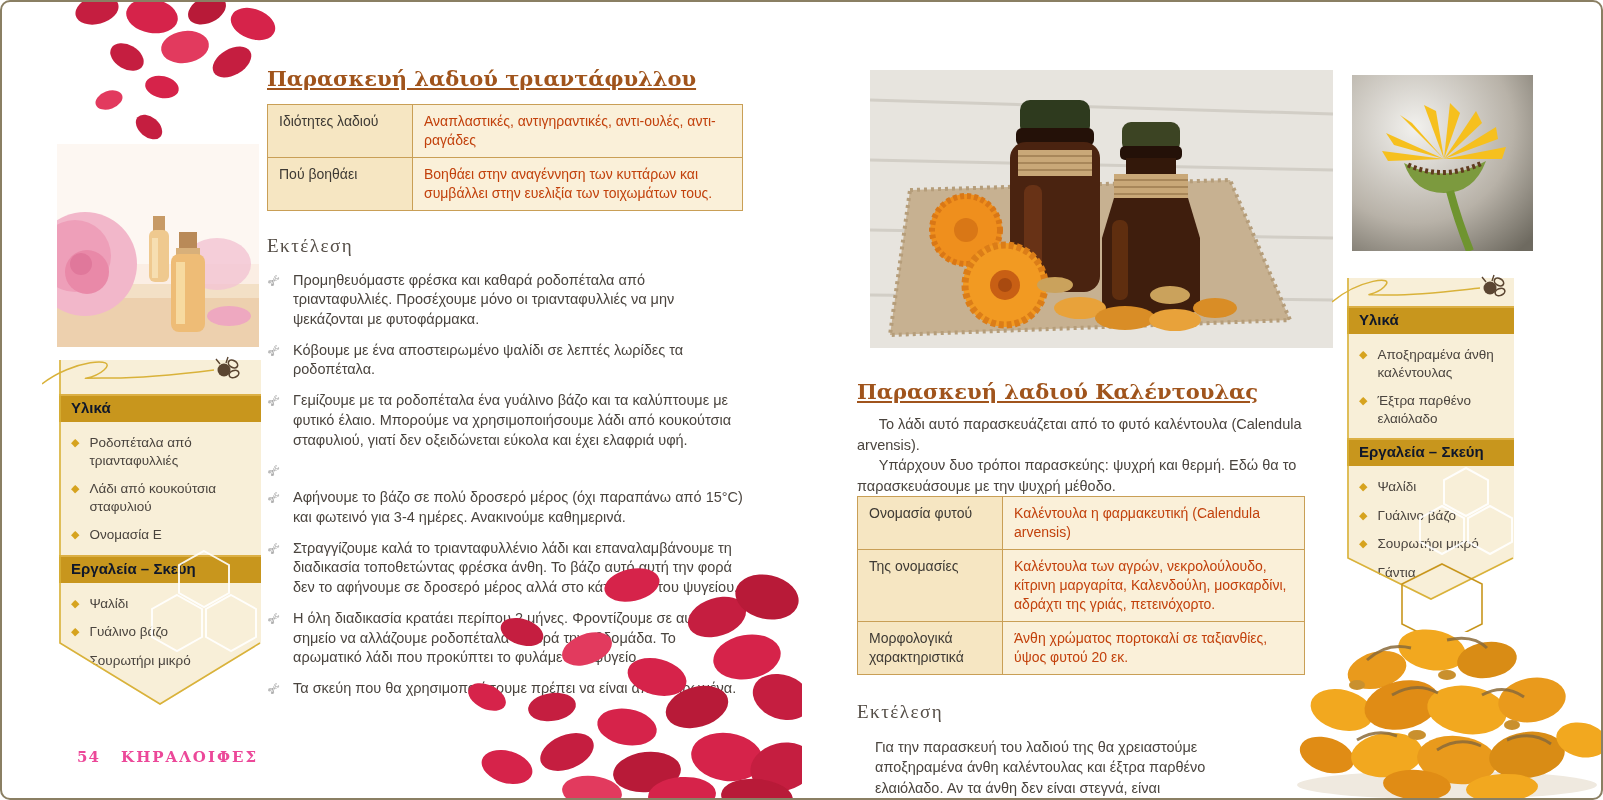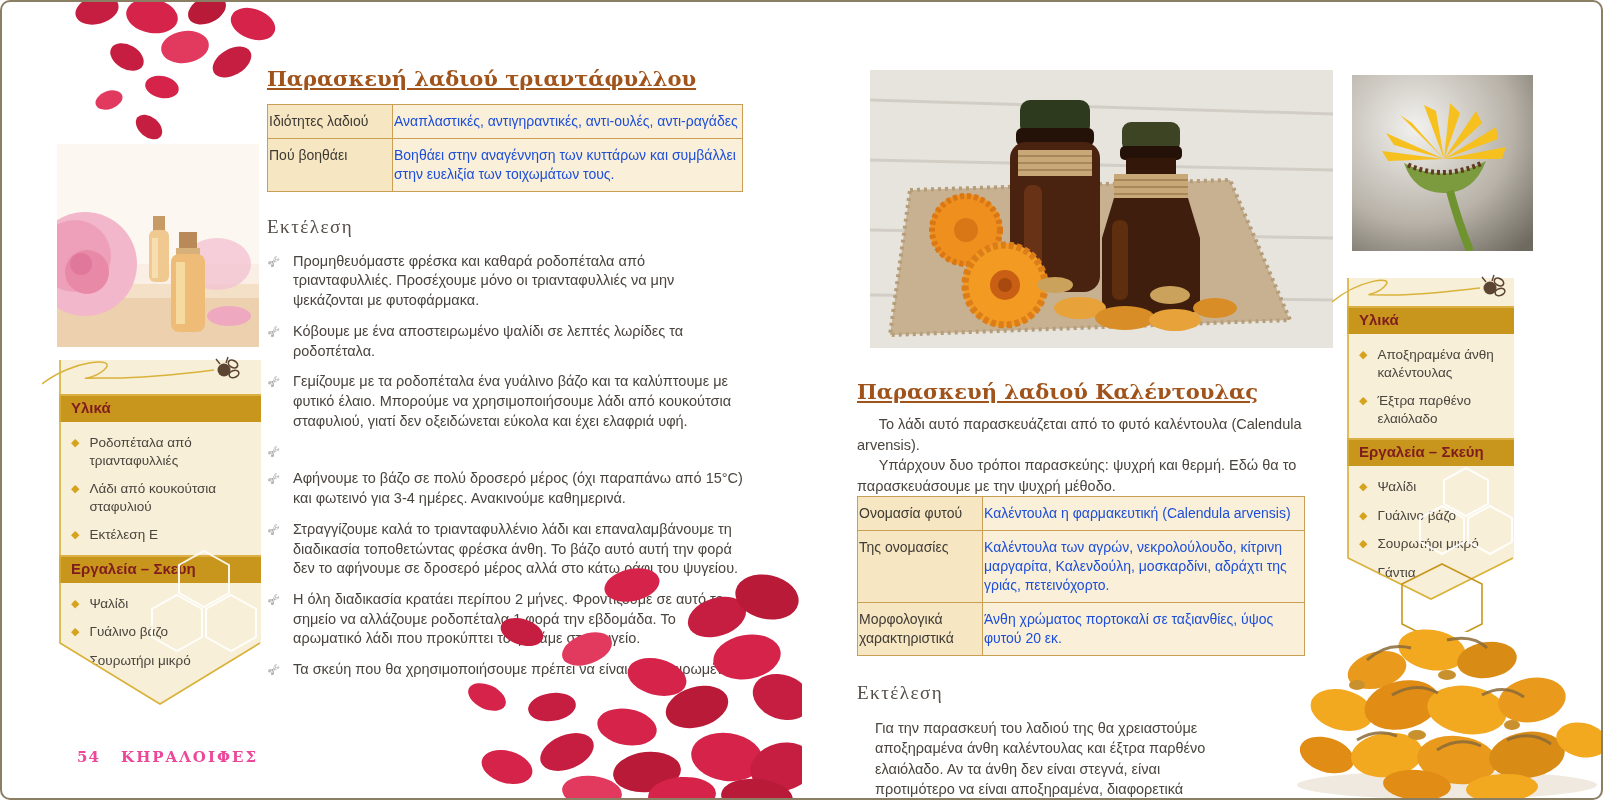--- a/index.html
+++ b/index.html
@@ -13,34 +13,34 @@
     font-family:"DejaVu Serif","Liberation Serif",serif;
     font-weight:bold; font-size:21px; color:#a0541c; margin:0 0 10px 0;text-decoration:underline;
   }
   .intro p{ margin:0; font-size:14.5px; line-height:1.42; color:#4a443e; text-indent:1.5em;}
   .exec-heading{
     font-family:Liberation Serif, serif;
     font-size:19px; color:#554e47; letter-spacing:1.5px; margin:0 0 14px 0; font-weight:normal;
   }
   
   table.info{ border-collapse:collapse; width:100%; font-size:14px; }
-  table.info td{ border:1px solid #c99f56; padding:7px 1px; vertical-align:top; line-height:1.35;}
+  table.info td{ border:1px solid #c99f56; padding:7px 11px; vertical-align:top; line-height:1.35;}
   table.info td.lbl{ background:#f6e6c2; width:122px; color:#3e3a34;}
-  table.info td.val{ background:#faf0d9; color:#1d4ed8;}
+  table.info td.val{ background:#faf0d9; color:#c2410c;}
   
   .steps{ display:flex; flex-direction:column; gap:11px; }
   .step{ display:flex; gap:12px; font-size:14.5px; line-height:1.36; color:#4a443e;}
   .step .glyph{ flex:0 0 14px; color:#8b8b8b; font-size:14px; transform:rotate(-45deg); height:16px;}
   .step p{margin:0;}
   
   .pennant{
     position:absolute; background:#f8efd8;
   }
   .panel-head{
-    background:#c8961d; color:#7f1d1d; font-weight:bold; font-size:15px;
+    background:#c8961d; color:#0f172a; font-weight:bold; font-size:15px;
     padding:5px 10px 6px 12px; margin:0 0 6px 0;
     box-shadow:inset 0 2px 0 #dcb045;
   }
   .panel-items{ padding:6px 10px 0 12px; }
   .panel-item{ display:flex; gap:10px; margin-bottom:11px; font-size:13.5px; line-height:1.3; color:#4a443e;}
   .panel-item .dia{ color:#d6a31f; font-size:11px; line-height:1.5;}
   .edge-svg, .bee-svg, .hex-svg{ position:absolute; pointer-events:none;}
   
   .photo{ position:absolute; overflow:hidden;}
   .footer{ position:absolute; left:75px; top:746px;
@@ -108,21 +108,21 @@
       <div class="panel-item">
           <span class="dia">◆</span>
           <span>Ροδοπέταλα από τριανταφυλλιές</span>
         </div>
       <div class="panel-item">
           <span class="dia">◆</span>
           <span>Λάδι από κουκούτσια σταφυλιού</span>
         </div>
       <div class="panel-item">
           <span class="dia">◆</span>
-          <span>Εκτέλεση Ε</span>
+          <span>Ονομασία Ε</span>
         </div>
     </div>
     <div class="panel-head">Εργαλεία – Σκεύη</div>
     <div class="panel-items">
       <div class="panel-item">
           <span class="dia">◆</span>
           <span>Ψαλίδι</span>
         </div>
       <div class="panel-item">
           <span class="dia">◆</span>

